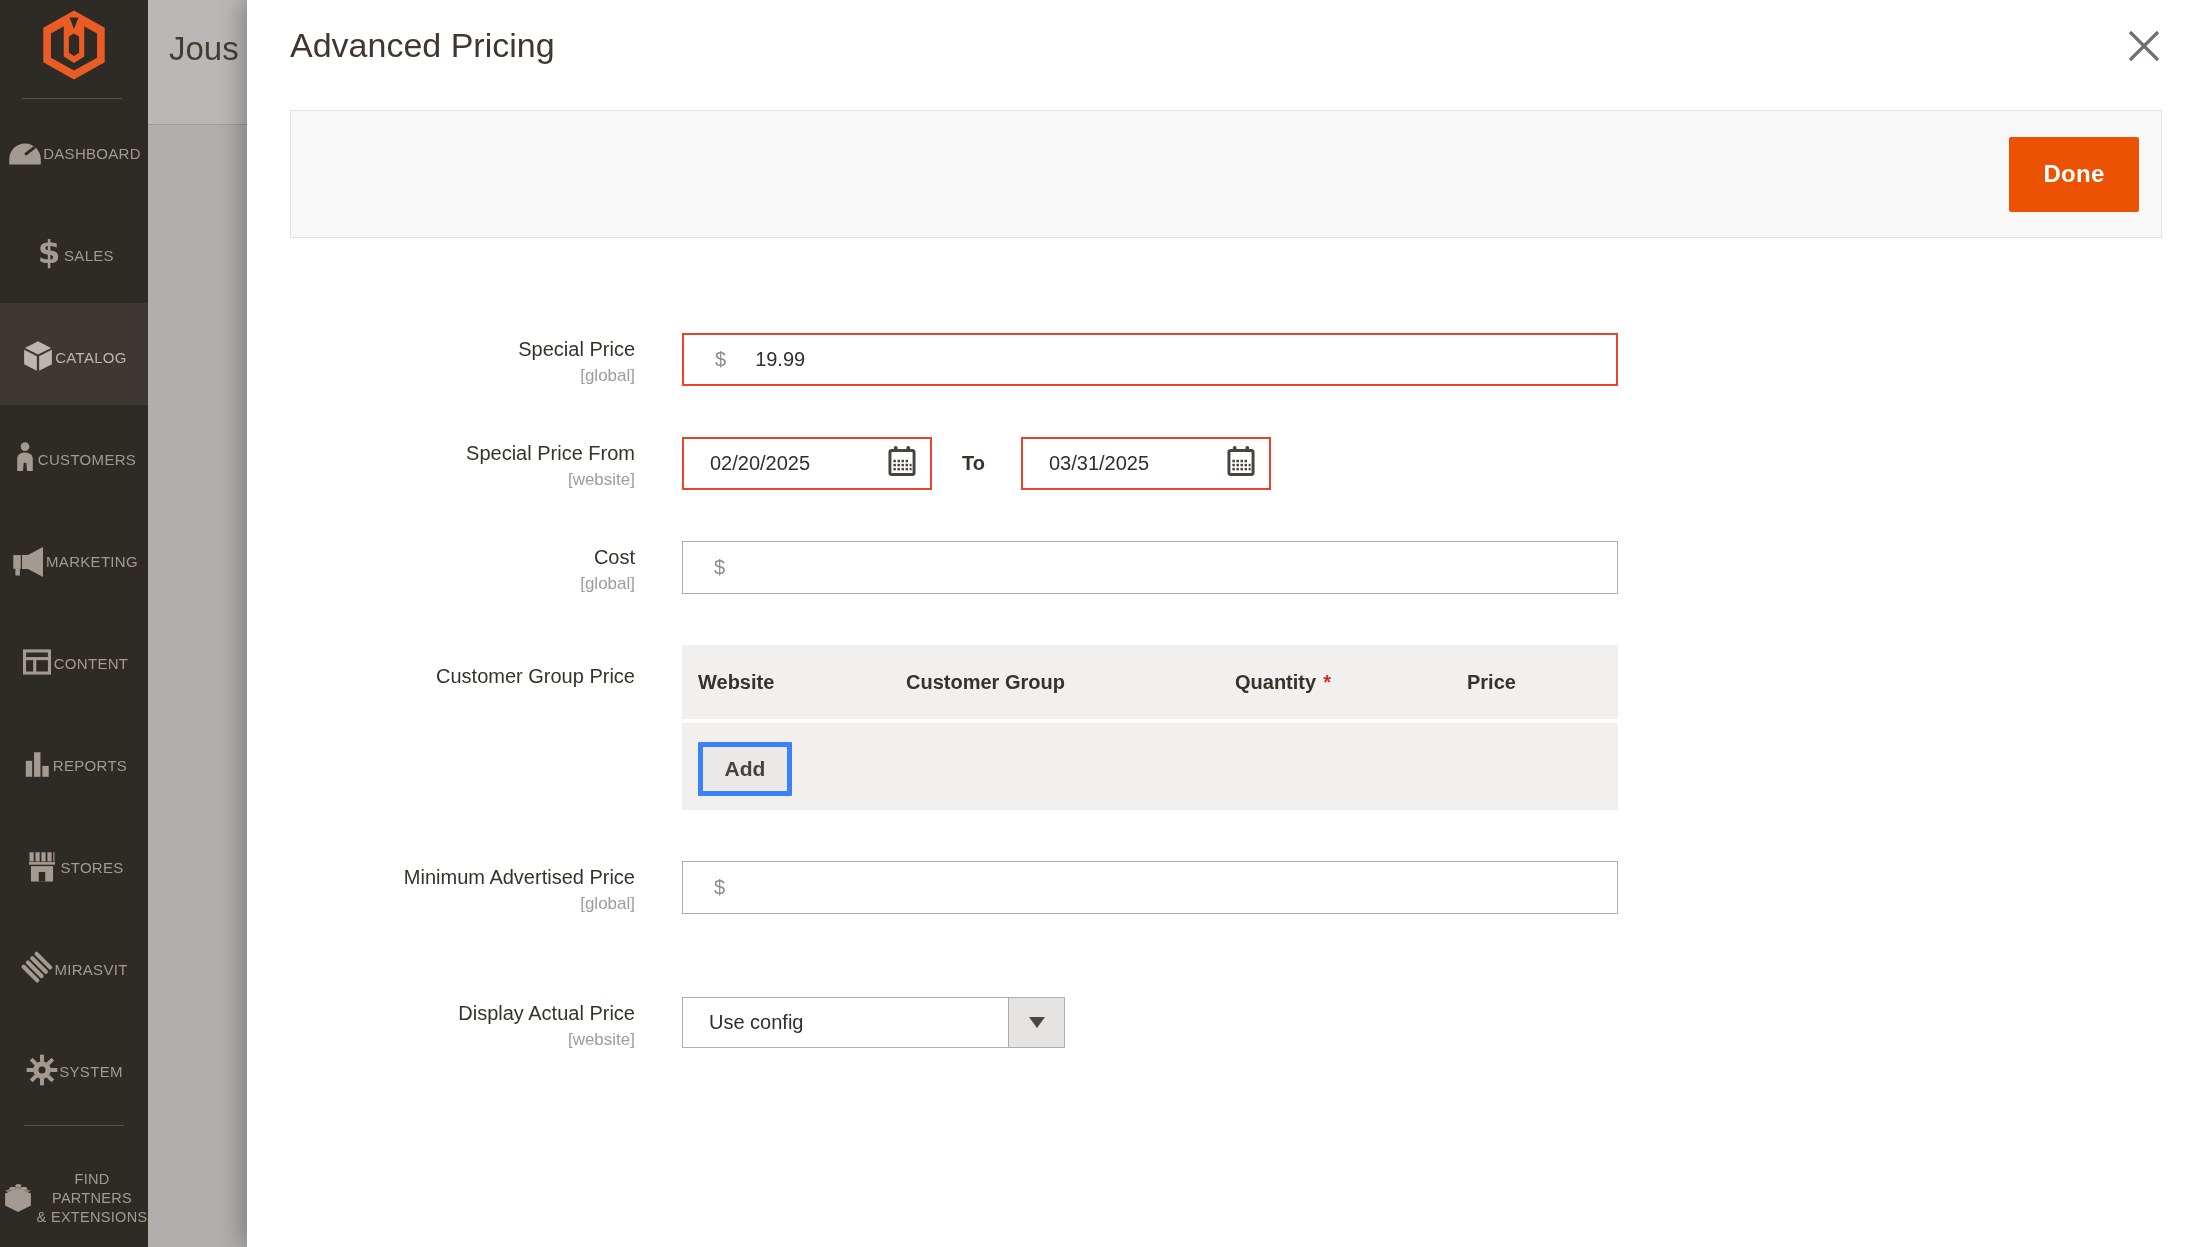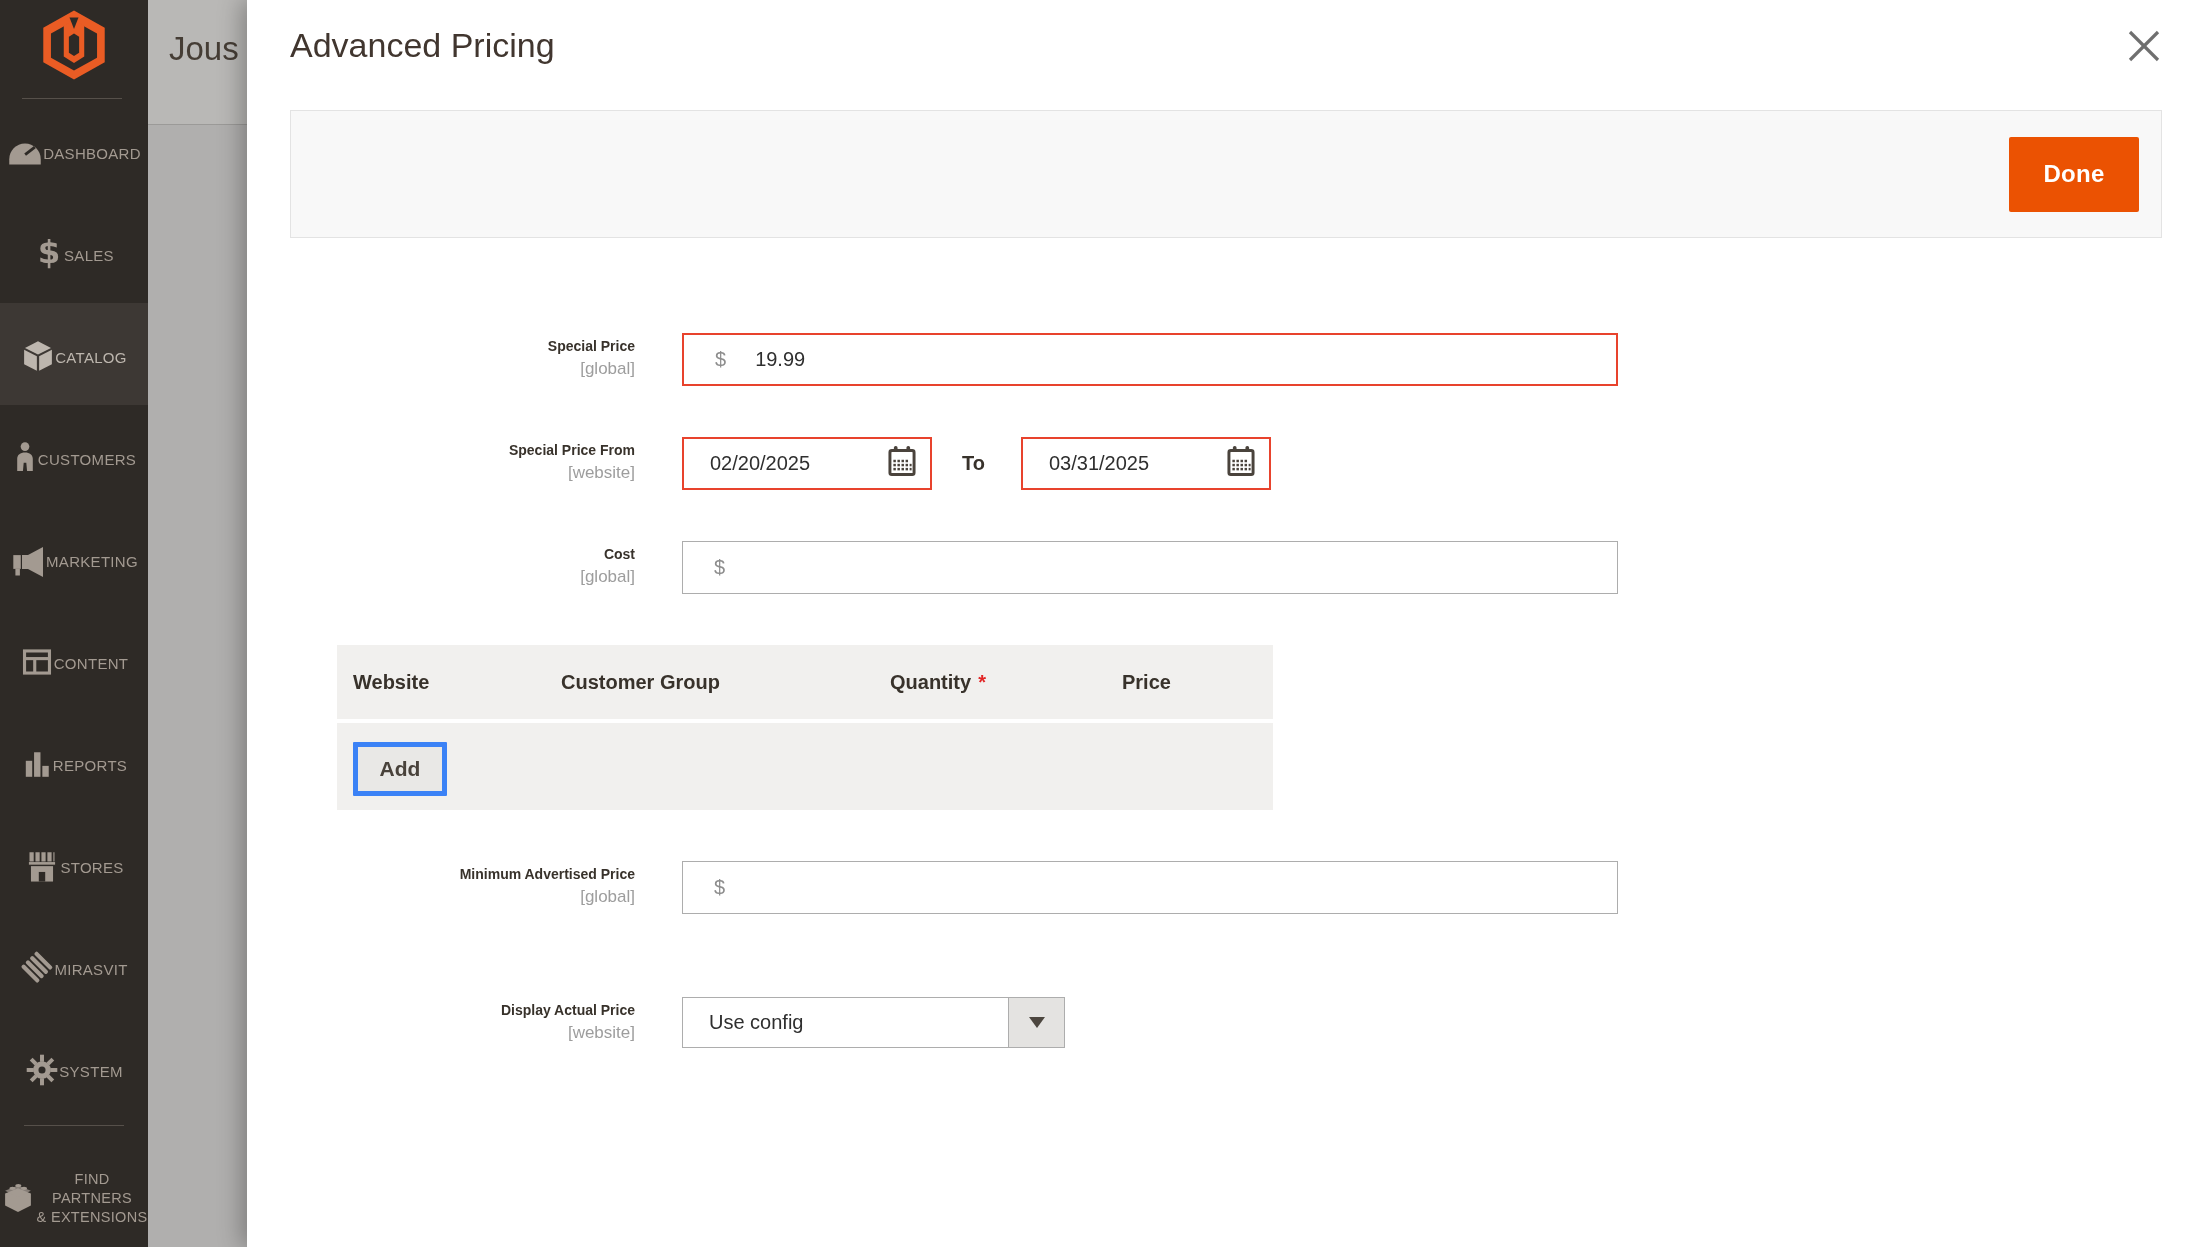--- a/index.html
+++ b/index.html
@@ -40,21 +40,21 @@
               border:none; border-radius:2px; cursor:pointer; font-family:inherit; letter-spacing:.3px; }
 
   
   .form { padding:95px 0 0 43px; }
   .frow { display:flex; margin-bottom:51px; }
   .frow.gap-big { margin-bottom:83px; }
   .frow.last { margin-bottom:16px; }
   .lcol { flex:0 0 345px; width:345px; text-align:right; }
   .lcol.pad5 { padding-top:5px; }
   .lcol.pad20 { padding-top:20px; }
-  .lmain { font-size:14px; font-weight:700; color:#38322b; line-height:1.15; }
+  .lmain { font-size:20px; font-weight:400; color:#38322b; line-height:1.15; }
   .lnote { font-size:17px; color:#9d9d9d; margin-top:5px; }
   .fcol { margin-left:47px; }
 
   .text-input { width:936px; height:53px; border:1px solid #adadad; background:#fff;
                 display:flex; align-items:center; font-size:20px; color:#2f2f2f; cursor:text; }
   .text-input.hl { border:2px solid #e8432d; }
   .addon { color:#8d8d8d; margin-left:31px; }
   .ival { margin-left:29px; }
 
   .date-wrap { display:flex; align-items:center; }
@@ -334,20 +334,23 @@
         </div>
         <div class="fcol">
           <div class="text-input">
             <span class="addon">$</span>
             <span class="ival"></span>
           </div>
         </div>
       </div>
 
       <div class="frow">
+        <div class="lcol pad20">
+          <div class="lmain">Customer Group Price</div>
+        </div>
         <div class="fcol">
           <div class="cgp-table">
             <div class="cgp-header" id="cgp-header-row">
                 <div class="cgp-th"><span>Website</span></div>
                 <div class="cgp-th"><span>Customer Group</span></div>
                 <div class="cgp-th"><span>Quantity</span><span class="req">*</span></div>
                 <div class="cgp-th"><span>Price</span></div>
               </div>
             <div class="cgp-body">
               <button class="add-btn">Add</button>

